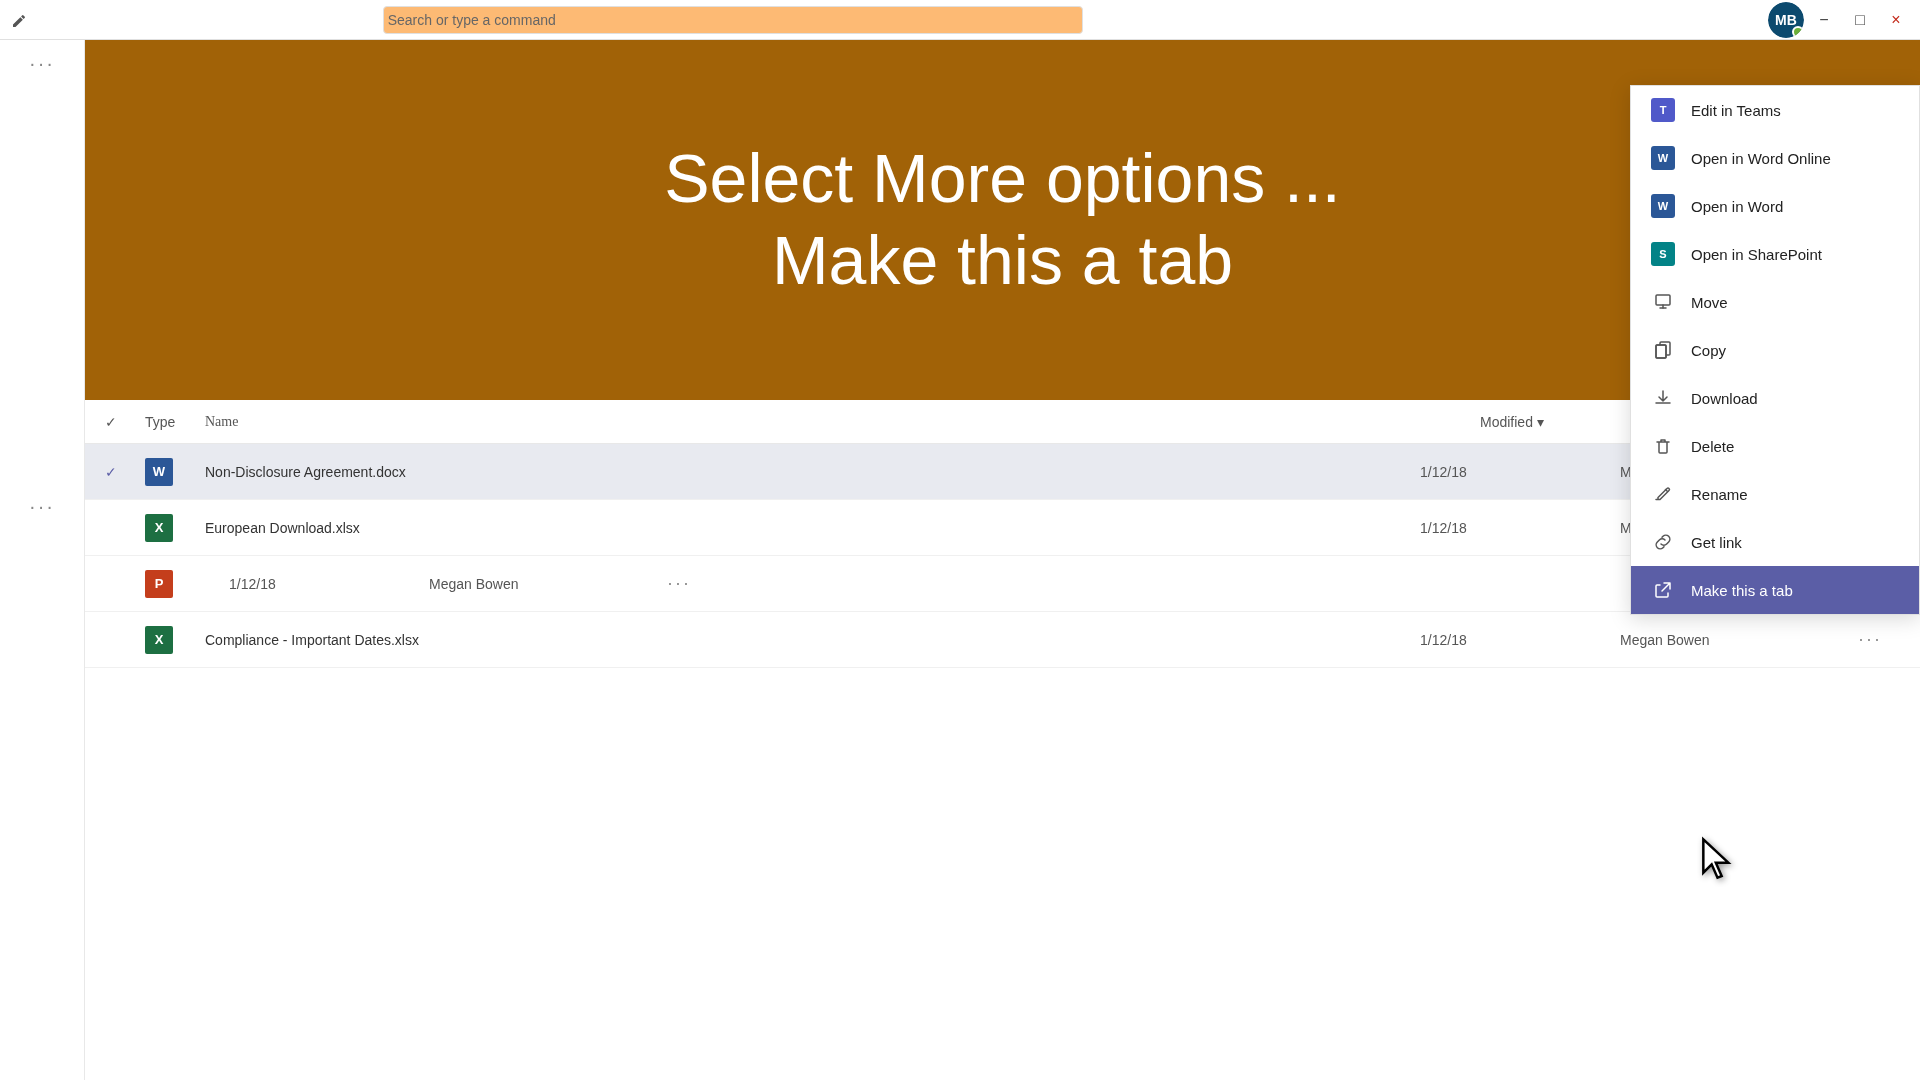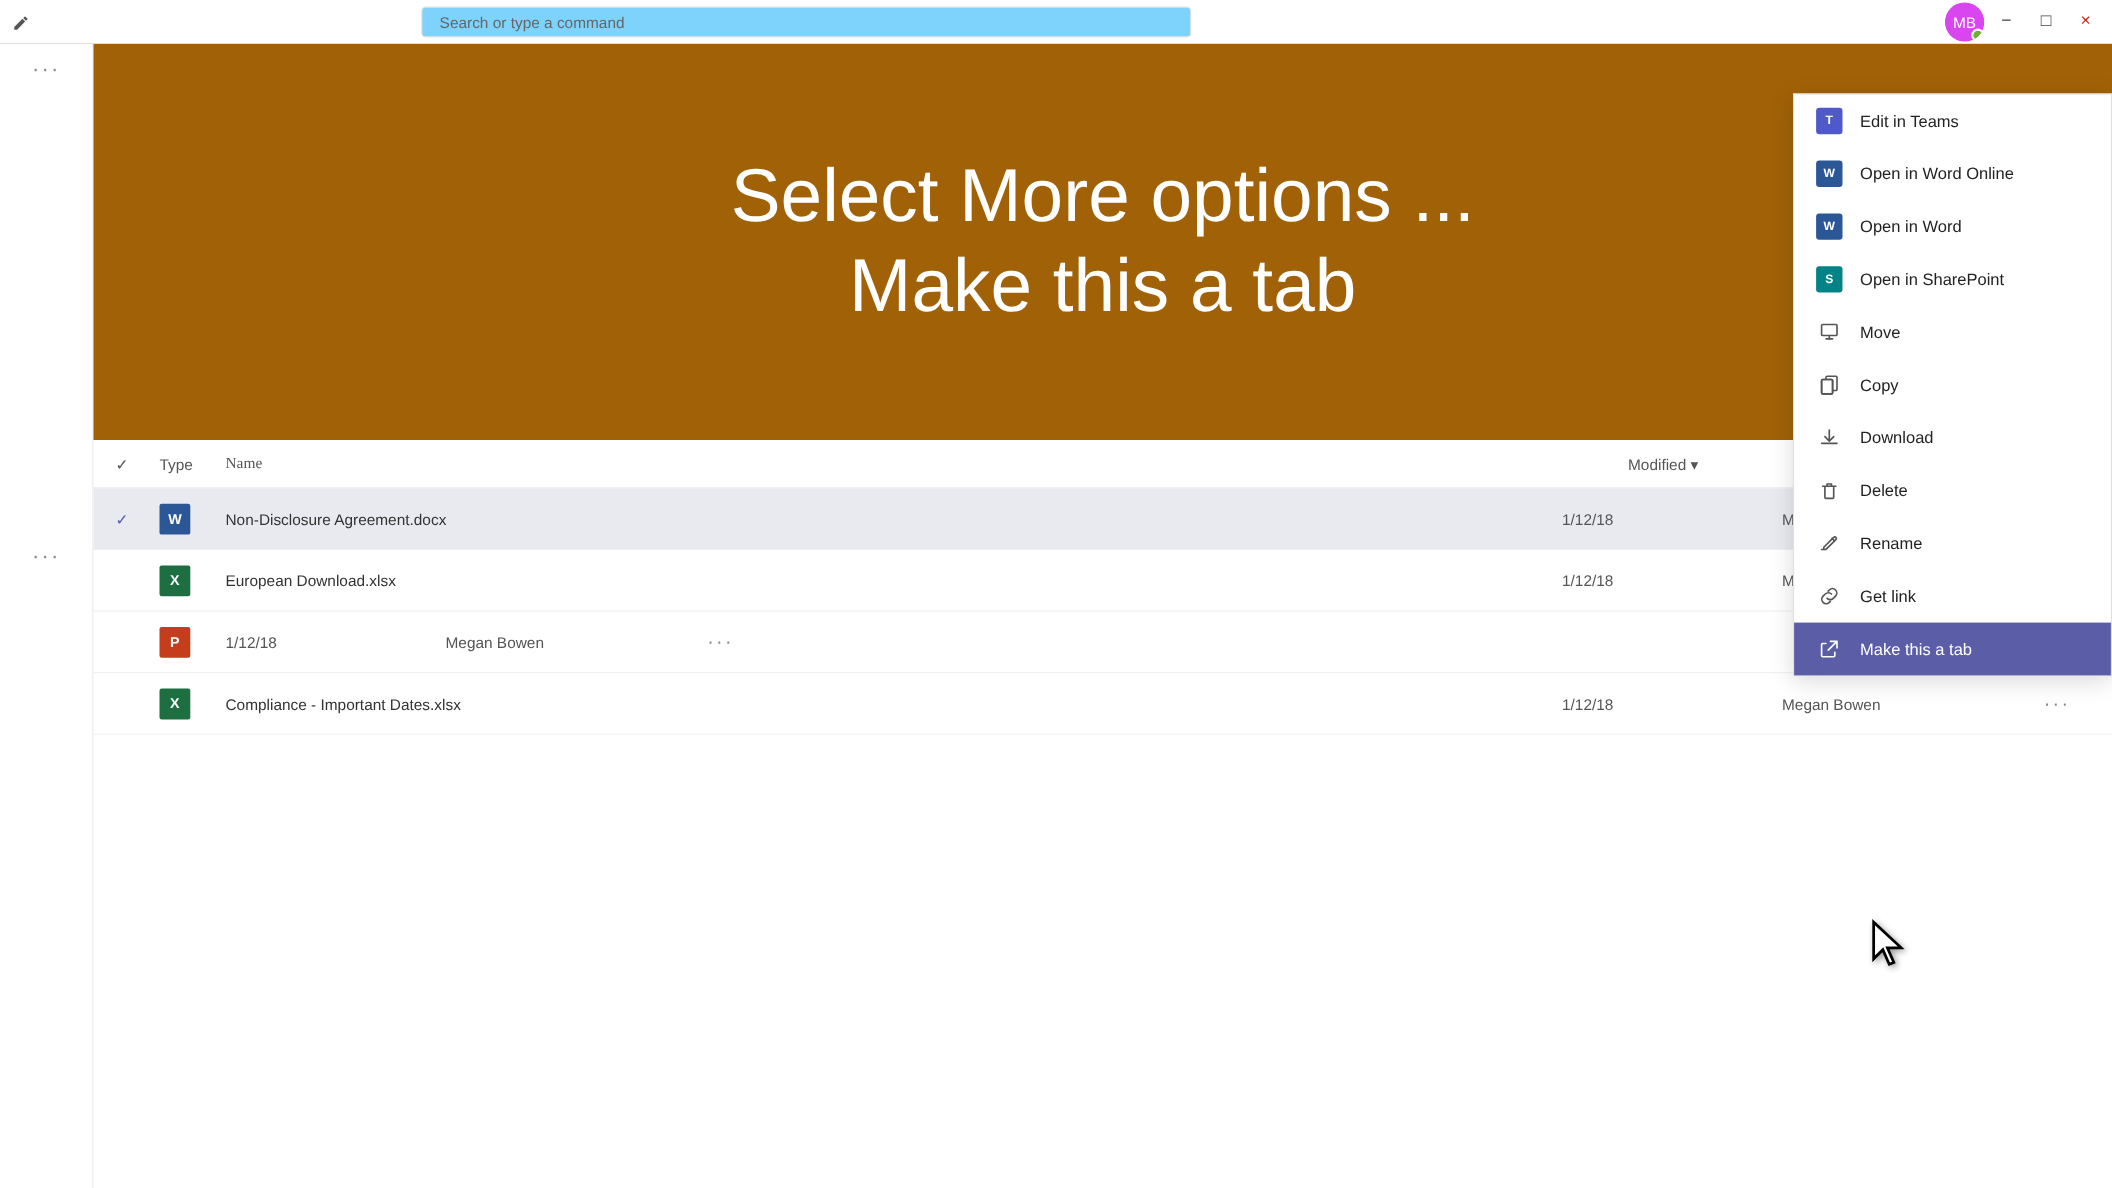--- a/index.html
+++ b/index.html
@@ -29,27 +29,27 @@
       display: flex;
       align-items: center;
       justify-content: center;
       color: #444;
       font-size: 18px;
     }
     .title-bar-search {
       flex: 1;
       max-width: 700px;
       margin: 0 auto;
-      background: #7dd3fc;
+      background: #fdba74;
       border: 1px solid #e0e0e0;
       border-radius: 4px;
       height: 28px;
       display: flex;
       align-items: center;
-      padding: 0 16px;
+      padding: 0 4px;
       color: #666;
       font-size: 14px;
     }
     .title-bar-right {
       margin-left: auto;
       display: flex;
       align-items: center;
       gap: 4px;
       padding-right: 8px;
     }
@@ -57,27 +57,27 @@
       width: 36px;
       height: 36px;
       border-radius: 50%;
       overflow: hidden;
       position: relative;
     }
     .avatar-circle {
       width: 36px;
       height: 36px;
       border-radius: 50%;
-      background: #d946ef;
+      background: #0c4a6e;
       display: flex;
       align-items: center;
       justify-content: center;
       color: #fff;
       font-size: 14px;
-      font-weight: 400;
+      font-weight: 700;
     }
     .avatar-badge {
       position: absolute;
       bottom: 0; right: 0;
       width: 12px; height: 12px;
       background: #6daf37;
       border-radius: 50%;
       border: 2px solid #fff;
     }
     .window-btn {
@@ -194,21 +194,21 @@
       color: #fff; font-weight: 700; font-size: 13px;
     }
     .file-type-ppt {
       width: 28px; height: 28px;
       background: #c43e1c;
       border-radius: 2px;
       display: flex; align-items: center; justify-content: center;
       color: #fff; font-weight: 700; font-size: 13px;
     }
     .file-name { flex: 1; }
-    .file-date { width: 200px; color: #555; }
+    .file-date { width: 200px; color: #555; margin-left: 24px; }
     .file-modified-by { width: 220px; color: #555; }
     .file-more {
       width: 60px;
       color: #888;
       font-size: 18px;
       text-align: center;
       letter-spacing: 2px;
     }
 
     

